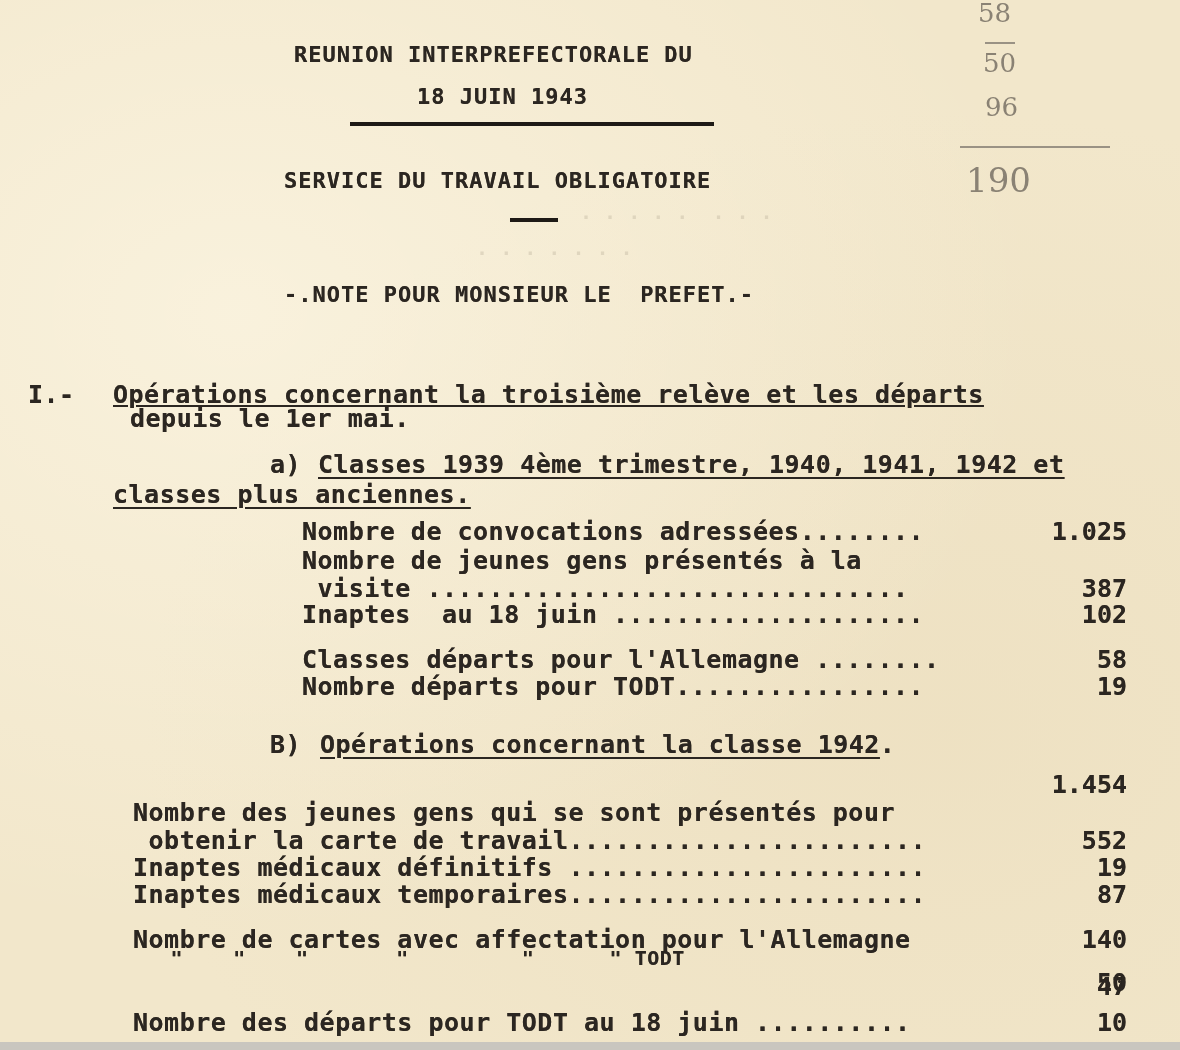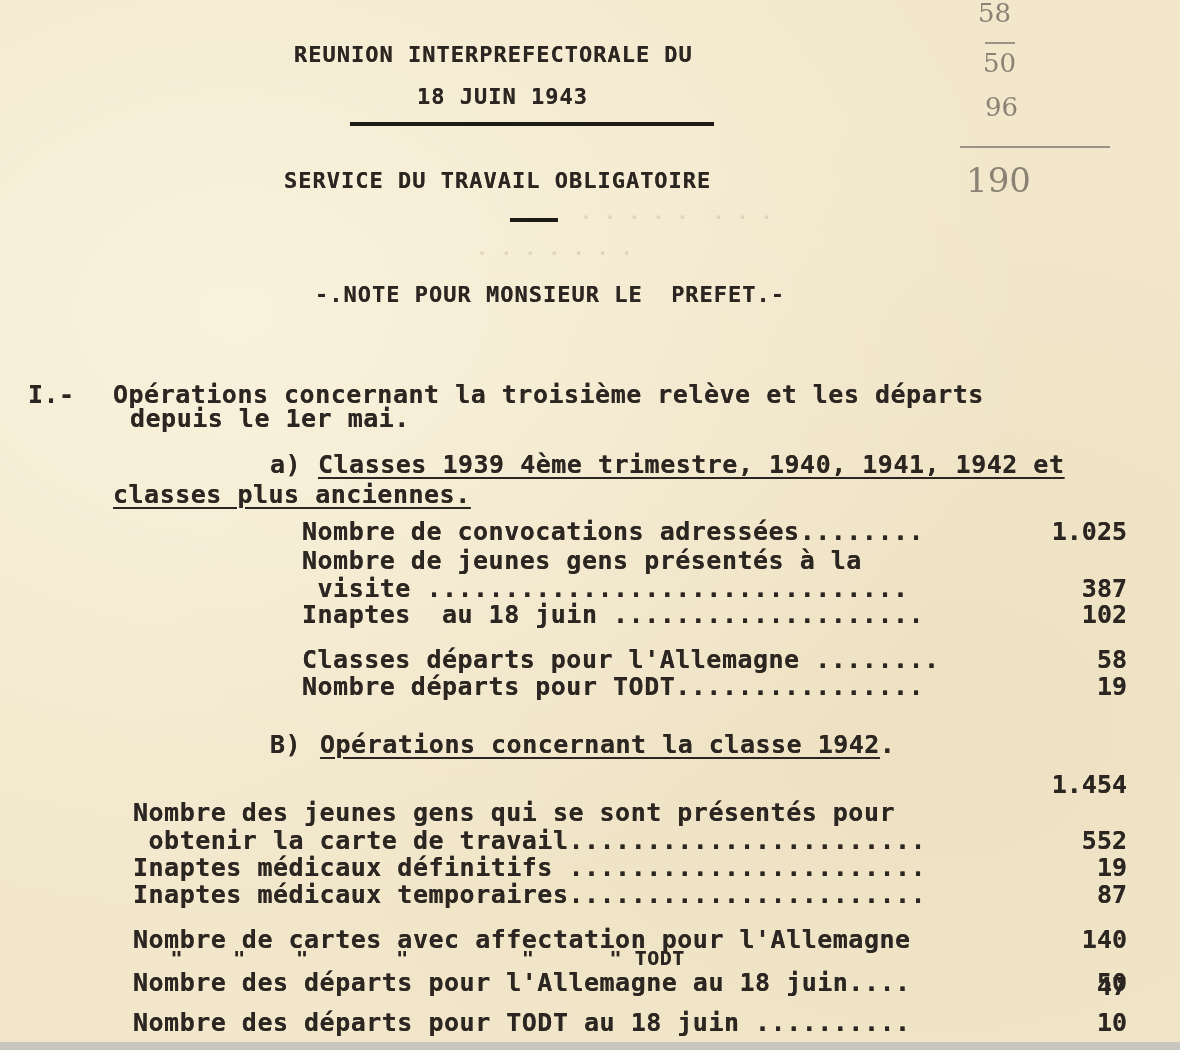--- a/index.html
+++ b/index.html
@@ -86,31 +86,31 @@
   <div class="tw title" style="left:294px; top:42px;">REUNION INTERPREFECTORALE DU</div>
   <div class="tw title" style="left:417px; top:84px;">18 JUIN 1943</div>
   <div class="rule" style="left:350px; top:122px; width:364px;"></div>
 
   <div class="tw title" style="left:284px; top:168px;">SERVICE DU TRAVAIL OBLIGATOIRE</div>
   <div class="rule" style="left:510px; top:218px; width:48px;"></div>
 
   <div class="ghost" style="left:580px; top:200px;">. . . . .  . . .</div>
   <div class="ghost" style="left:440px; top:236px;">   . . . . . . .</div>
 
-  <div class="tw title" style="left:315px; top:282px;">-.NOTE POUR MONSIEUR LE  PREFET.-</div>
+  <div class="tw title" style="left:284px; top:282px;">-.NOTE POUR MONSIEUR LE  PREFET.-</div>
 
   <div class="hand" style="left:978px; top:-2px; font-size:26px;">58</div>
   <div class="hand-rule" style="left:985px; top:42px; width:30px;"></div>
   <div class="hand" style="left:983px; top:48px; font-size:26px;">50</div>
   <div class="hand" style="left:985px; top:92px; font-size:26px;">96</div>
   <div class="hand-rule" style="left:960px; top:146px; width:150px;"></div>
   <div class="hand" style="left:966px; top:160px; font-size:34px;">190</div>
 
   <div class="tw" style="left:28px; top:380px;">I.-</div>
-  <div class="tw" style="left:113px; top:380px;">Opérations concernant la troisième relève et les départs</div>
+  <div class="tw" style="left:113px; top:380px;text-decoration:underline;">Opérations concernant la troisième relève et les départs</div>
   <div class="tw" style="left:130px; top:404px;">depuis le 1er mai.</div>
 
   <div class="tw" style="left:270px; top:450px;">a)</div>
   <div class="tw u" style="left:318px; top:450px;">Classes 1939 4ème trimestre, 1940, 1941, 1942 et</div>
   <div class="tw u" style="left:113px; top:480px;">classes plus anciennes.</div>
 
   <div class="tw" style="left:302px; top:517px;">Nombre de convocations adressées........</div>
   <div class="value" style="left:1000px; top:517px; width:127px;">1.025</div>
 
   <div class="tw" style="left:302px; top:546px;">Nombre de jeunes gens présentés à la</div>
@@ -142,20 +142,19 @@
 
   <div class="tw" style="left:133px; top:880px;">Inaptes médicaux temporaires.......................</div>
   <div class="value" style="left:1000px; top:880px; width:127px;">87</div>
 
   <div class="tw" style="left:133px; top:925px;">Nombre de cartes avec affectation pour l'Allemagne</div>
   <div class="value" style="left:1000px; top:925px; width:127px;">140</div>
 
   <div class="tw" style="left:133px; top:946px; font-size:20px;">   "    "    "       "         "      " TODT</div>
   <div class="value" style="left:1000px; top:946px; width:127px;margin-top:26px;">47</div>
 
-  <div class="tw" style="left:133px; top:968px;">Nombre des départs pour l'Allemagne au 18 juin....</div>
   <div class="value" style="left:1000px; top:968px; width:127px;">50</div>
 
   <div class="tw" style="left:133px; top:1008px;">Nombre des départs pour TODT au 18 juin ..........</div>
   <div class="value" style="left:1000px; top:1008px; width:127px;">10</div>
 
 </div>
 <div class="bottom-edge"></div>
 
 </body></html>

